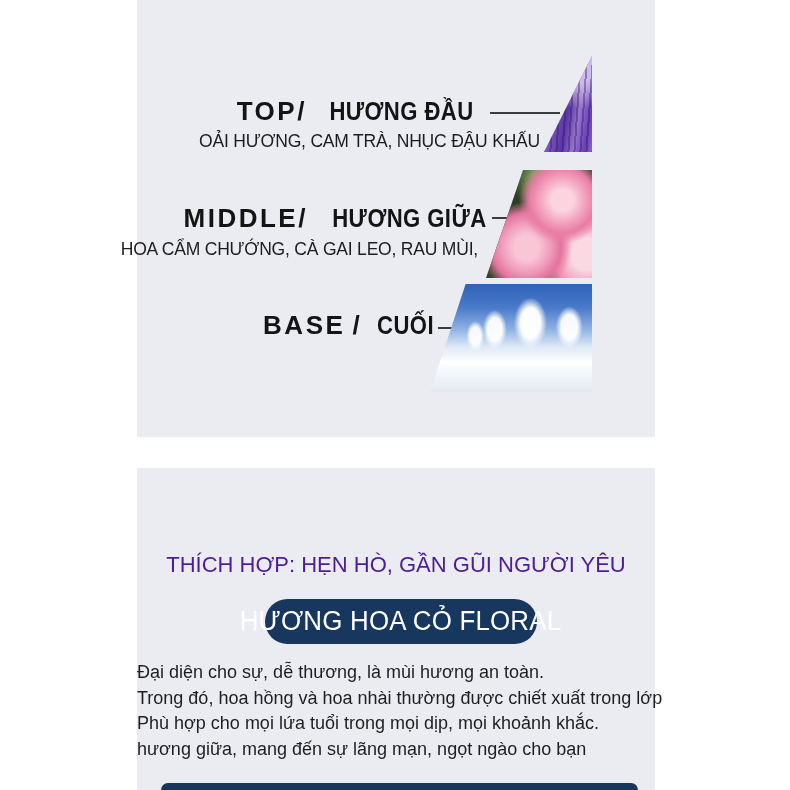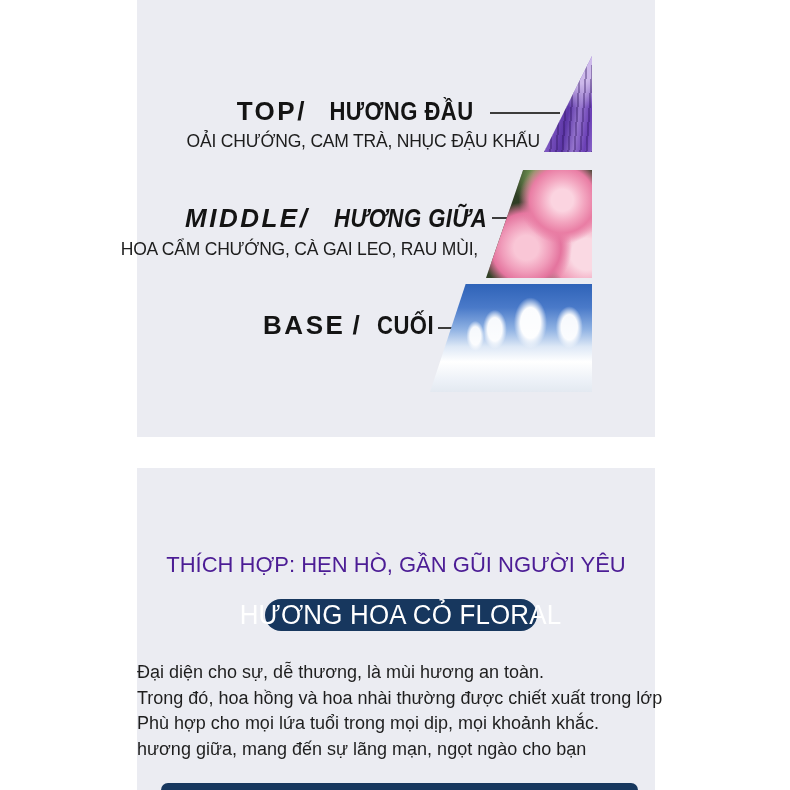--- a/index.html
+++ b/index.html
@@ -19,21 +19,21 @@
     position:absolute; white-space:nowrap; font-weight:700; color:#141414;
     font-size:26px; line-height:28px; text-align:right;
   }
   .sec-heading .en { letter-spacing:2.5px; }
   .sec-heading .sep { white-space:pre; font-weight:700; }
   .sec-heading .vi {
     display:inline-block; transform:scaleX(.85); transform-origin:100% 50%;
     letter-spacing:0.5px;
   }
   .h-top  { top:97px;  right:316px; }
-  .h-mid  { top:204px; right:303px;font-style:italic; }
+  .h-mid  { top:204px; right:303px; }
   .h-base { top:311px; right:356px; }
 
   
   .ingredients {
     position:absolute; text-align:right; font-size:17.5px; line-height:21px;
     color:#1d1d1d; letter-spacing:-0.2px; white-space:nowrap;
   }
   .ing-top  { top:131px; right:250px; }
   .ing-mid  { top:239px; right:312px;text-align:right; }
   .ing-base { top:345px; right:362px; line-height:20.5px; }
@@ -74,21 +74,21 @@
       radial-gradient(ellipse 12px 20px at 28% 48%, rgba(255,255,255,.92) 0 45%, rgba(255,255,255,0) 75%),
       linear-gradient(to bottom, #2f63b8 0%, #4a7ac9 22%, #8fb2e3 42%, #dde8f6 58%, #ffffff 72%, #eef2f8 88%, #e3e9f1 100%);
   }
 
   
   .suitability {
     position:absolute; top:552px; left:137px; width:518px; text-align:center;
     font-size:22px; line-height:26px; color:#4c1d95; white-space:nowrap;
   }
   .scent-badge {
-    position:absolute; top:599px; left:265px; width:272px; height:32px;
+    position:absolute; top:599px; left:265px; width:272px; height:45px;
     background:#17375e; border-radius:23px;
     display:flex; align-items:center; justify-content:center;
   }
   .scent-badge .badge-label {
     color:#ffffff; font-size:27px; letter-spacing:0.2px; white-space:nowrap;
     transform:scaleX(.96);
   }
   .description {
     position:absolute; top:660px; left:137px; width:518px; text-align:left;
     font-size:18px; line-height:25.5px; color:#1e1e1e;
@@ -104,21 +104,21 @@
 
 <div id="page">
 
   <div id="panel-notes" class="panel"></div>
 
   <div class="sec-heading h-top">
     <span class="en">TOP</span><span class="sep">/</span><span class="vi">HƯƠNG ĐẦU</span>
   </div>
   <div class="leader line-top"></div>
   <div class="ingredients ing-top">
-    <div>OẢI CHƯỚNG, CAM TRÀ, NHỤC ĐẬU KHẤU</div>
+    <div>OẢI HƯƠNG, CAM TRÀ, NHỤC ĐẬU KHẤU</div>
   </div>
   <div class="photo photo-lavender"></div>
 
   <div class="sec-heading h-mid">
     <span class="en">MIDDLE</span><span class="sep">/</span><span class="vi">HƯƠNG GIỮA</span>
   </div>
   <div class="leader line-mid"></div>
   <div class="ingredients ing-mid">
     <div>HOA CẨM CHƯỚNG, CÀ GAI LEO, RAU MÙI,</div>
   </div>

